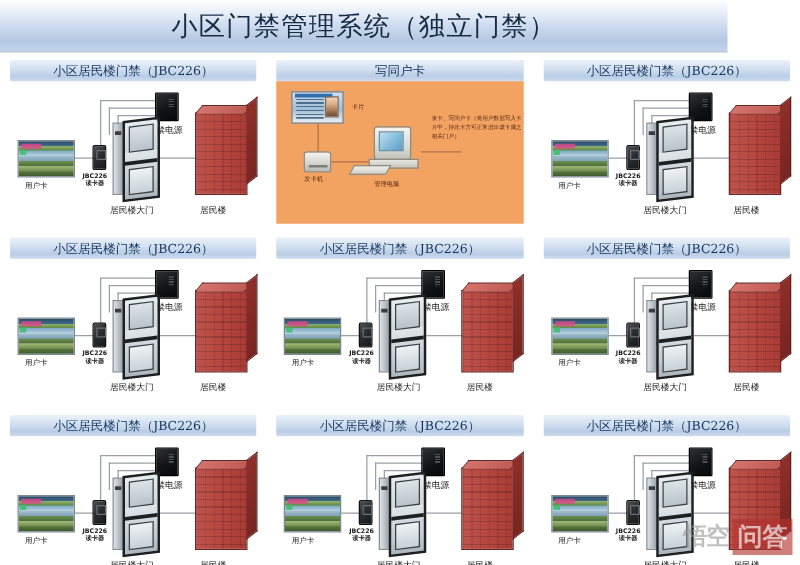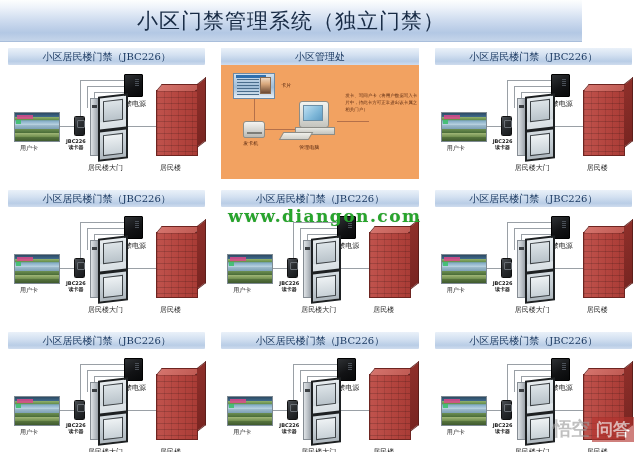--- a/index.html
+++ b/index.html
@@ -256,21 +256,21 @@
   .wm-qa {
     position: absolute; right: 6px; bottom: 6px; width: 142px; height: 34px;
     display: flex; align-items: center; justify-content: flex-end; gap: 3px;
     opacity: .62; pointer-events: none;
   }
   .wm-qa .g {
     font-size: 19px; color: #9b9b9b; font-weight: bold; letter-spacing: -1px;
     font-family: "DejaVu Serif", "Liberation Serif", serif;
   }
   .wm-qa .box {
-    background: #b3332e; color: #fff; font-size: 17px; font-weight: bold;
+    background: #b3332e; color: #fff; font-size: 20px; font-weight: bold;
     padding: 1px 4px; font-family: "DejaVu Serif","Liberation Serif", serif;
   }
 </style>
 </head>
 <body>
 
 <div id="app">
 
   <div class="title-bar">
     <div class="t">小区门禁管理系统（独立门禁）</div>
@@ -314,21 +314,21 @@
 
       <div class="bldg">
         <div class="roof"></div>
         <div class="side"></div>
       </div>
       <div class="lbl lbl-bldg">居民楼</div>
     </div>
   </div>
   <div class="cell mgmt-cell">
     <div class="mgmt-head">
-      <span>小区管理处</span>
+      <span>写同户卡</span>
     </div>
     <div class="mgmt-body">
       <div class="owire" style="left:33px;top:34px;width:1px;height:23px;"></div>
       <div class="owire" style="left:44px;top:64px;width:30px;height:1px;"></div>
       <div class="owire" style="left:116px;top:56px;width:32px;height:1px;"></div>
 
       <div class="idcard">
         <div class="bar"></div>
         <div class="lines"></div>
         <div class="photo"></div>
@@ -639,20 +639,19 @@
 
       <div class="bldg">
         <div class="roof"></div>
         <div class="side"></div>
       </div>
       <div class="lbl lbl-bldg">居民楼</div>
     </div>
   </div>
     </div>
 
-  <div class="wm-url">www.diangon.com</div>
 
   <div class="wm-qa">
     <span class="g">悟空</span>
     <span class="box">问答</span>
   </div>
 
 </div>
 
 </body></html>

